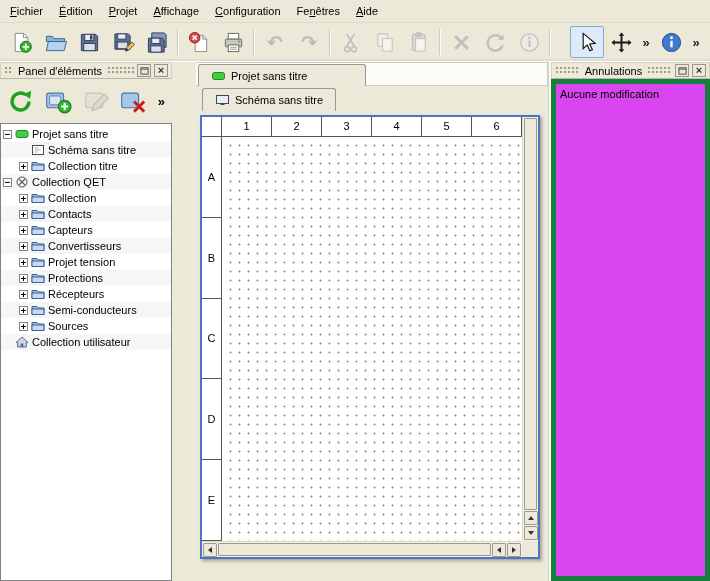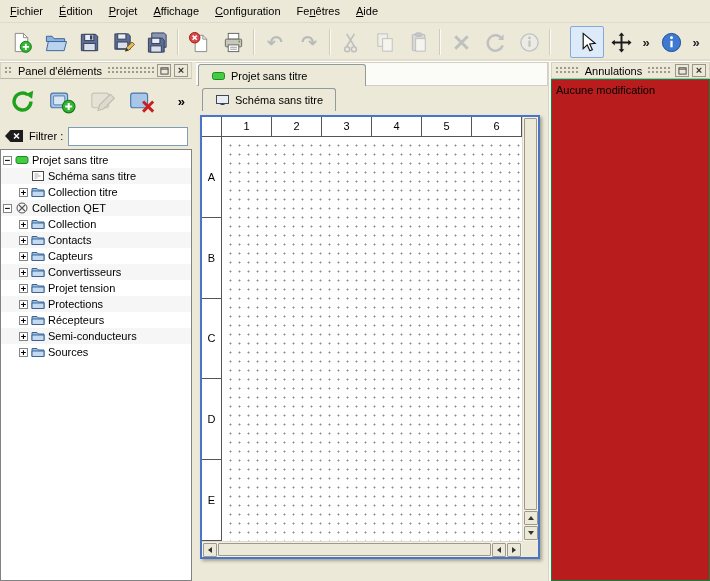--- a/index.html
+++ b/index.html
@@ -27,21 +27,21 @@
 
 .dock-header{height:17px;display:flex;align-items:center;gap:3px;padding:0 3px;background:#ece9d8;border:1px solid #d5d2c2;border-bottom-color:#bab7a7}
 .grip{height:9px;background-image:radial-gradient(circle,#9d9a8c 1px,transparent 1.15px);background-size:4px 4px}
 .grip.g1{width:9px}
 .grip.gf{flex:1}
 .dock-title{padding:0 2px;white-space:nowrap}
 .dock-btn{width:14px;height:13px;display:flex;align-items:center;justify-content:center;border:1px solid #9a978a;background:#ece9d8;font-size:10px;font-weight:bold;line-height:1}
 .dock-btn svg{width:9px;height:9px}
 
 
-.left-dock{position:absolute;left:0;top:62px;width:192px;height:519px;display:flex;flex-direction:column}
+.left-dock{position:absolute;left:0;top:62px;width:172px;height:519px;display:flex;flex-direction:column}
 .ptoolbar{height:44px;display:flex;align-items:center;padding:2px 4px;gap:4px}
 .ptb-btn{width:36px;height:36px;display:flex;align-items:center;justify-content:center;border:1px solid transparent;border-radius:2px}
 .ptb-btn svg{width:27px;height:27px}
 .ptb-btn.disabled{opacity:.5}
 .ptb-chevron{margin-left:auto;font-weight:bold;font-size:13px;padding:0 3px}
 .filter-row{height:26px;display:flex;align-items:center;padding:0 4px;gap:5px}
 .filter-icon{display:flex}
 .filter-icon svg{width:20px;height:14px}
 .filter-label{white-space:nowrap}
 .filter-input{flex:1;height:19px;min-width:0;border:1px solid #7f9db9;background:#fff;padding:0 3px;font:11px "Liberation Sans",sans-serif}
@@ -86,21 +86,21 @@
 .sbtn{width:14px;height:14px;min-width:14px;min-height:14px;background:#ece9d8;border:1px solid #9d9a8d;border-radius:1px;display:flex;align-items:center;justify-content:center}
 .arr{width:0;height:0;border:3px solid transparent}
 .arr.up{border-bottom:4px solid #333;margin-top:-3px}
 .arr.down{border-top:4px solid #333;margin-bottom:-3px}
 .arr.left{border-right:4px solid #333;margin-left:-3px}
 .arr.right{border-left:4px solid #333;margin-right:-3px}
 .sw-scorner{position:absolute;right:0;bottom:0;width:16px;height:16px;background:#ece9d8}
 
 
 .right-dock{position:absolute;left:551px;top:62px;width:159px;height:519px;display:flex;flex-direction:column}
-.undo-list{flex:1;background:#b91c1c;border:1px solid #15803d;overflow:hidden;padding-top:1px}
+.undo-list{flex:1;background:#d946ef;border:5px solid #15803d;overflow:hidden;padding-top:1px}
 .undo-item{height:17px;display:flex;align-items:center;padding:0 4px;white-space:nowrap}
 </style>
 </head>
 <body>
 
 <div class="app">
 
   <div class="menubar">
       <div class="menu-item"><u>F</u>ichier</div>
       <div class="menu-item"><u>É</u>dition</div>
@@ -341,30 +341,20 @@
         <div class="ptb-btn">
           <span class="tb-ic">
             <svg viewBox="0 0 24 24">
               <rect x="1.5" y="4.5" width="15" height="13" rx="2" fill="#a8c6e8" stroke="#4a76a8"></rect>
               <path d="M12.5 12l9 9M21.5 12l-9 9" stroke="#c82020" stroke-width="2.6"></path>
             </svg>
           </span>
         </div>
         <span class="ptb-chevron">»</span>
       </div>
-    <div class="filter-row">
-      <span class="filter-icon">
-          <svg viewBox="0 0 20 14">
-            <path d="M6.5 1h12.5v12H6.5L1 7z" fill="#1c1c1c"></path>
-            <path d="M10 4.5l5 5M15 4.5l-5 5" stroke="#fff" stroke-width="1.5"></path>
-          </svg>
-        </span>
-      <span class="filter-label">Filtrer :</span>
-      <input class="filter-input" type="text" value="" style="">
-    </div>
     <div class="tree">
         <div class="tree-row" style="padding-left: 2px;">
           <span class="expander">−</span>
           <span class="tree-icon">
             <svg viewBox="0 0 14 12">
               <rect x="1" y="2.5" width="12" height="7" rx="2" fill="#44cc44" stroke="#1d8a1d"></rect>
             </svg>
           </span>
           <span class="tree-label">Projet sans titre</span>
         </div>
@@ -480,20 +470,30 @@
         </div>
         <div class="tree-row" style="padding-left: 18px;">
           <span class="expander">+</span>
           <span class="tree-icon">
             <svg viewBox="0 0 14 12">
               <path d="M1 2.5h5l1.5 1.5H13v6.5H1z" fill="#9dbfe4" stroke="#3a6496"></path>
               <path d="M1 5h12v5.5H1z" fill="#c4daf0" stroke="#3a6496"></path>
             </svg>
           </span>
           <span class="tree-label">Sources</span>
+        </div>
+        <div class="tree-row alt" style="padding-left: 2px;">
+          <span class="expander hid"></span>
+          <span class="tree-icon">
+            <svg viewBox="0 0 14 12">
+              <path d="M7 1L1 6.5h1.7V11h8.6V6.5H13z" fill="#cdd6e4" stroke="#5a6a84"></path>
+              <rect x="5.7" y="7.5" width="2.6" height="3.5" fill="#5a6a84"></rect>
+            </svg>
+          </span>
+          <span class="tree-label">Collection utilisateur</span>
         </div>
       </div>
   </div>
 
   <div class="splitter-l"></div>
 
   <div class="center">
     <div class="tabs1">
       <div class="tab t1">
         <span class="tab-ic">

